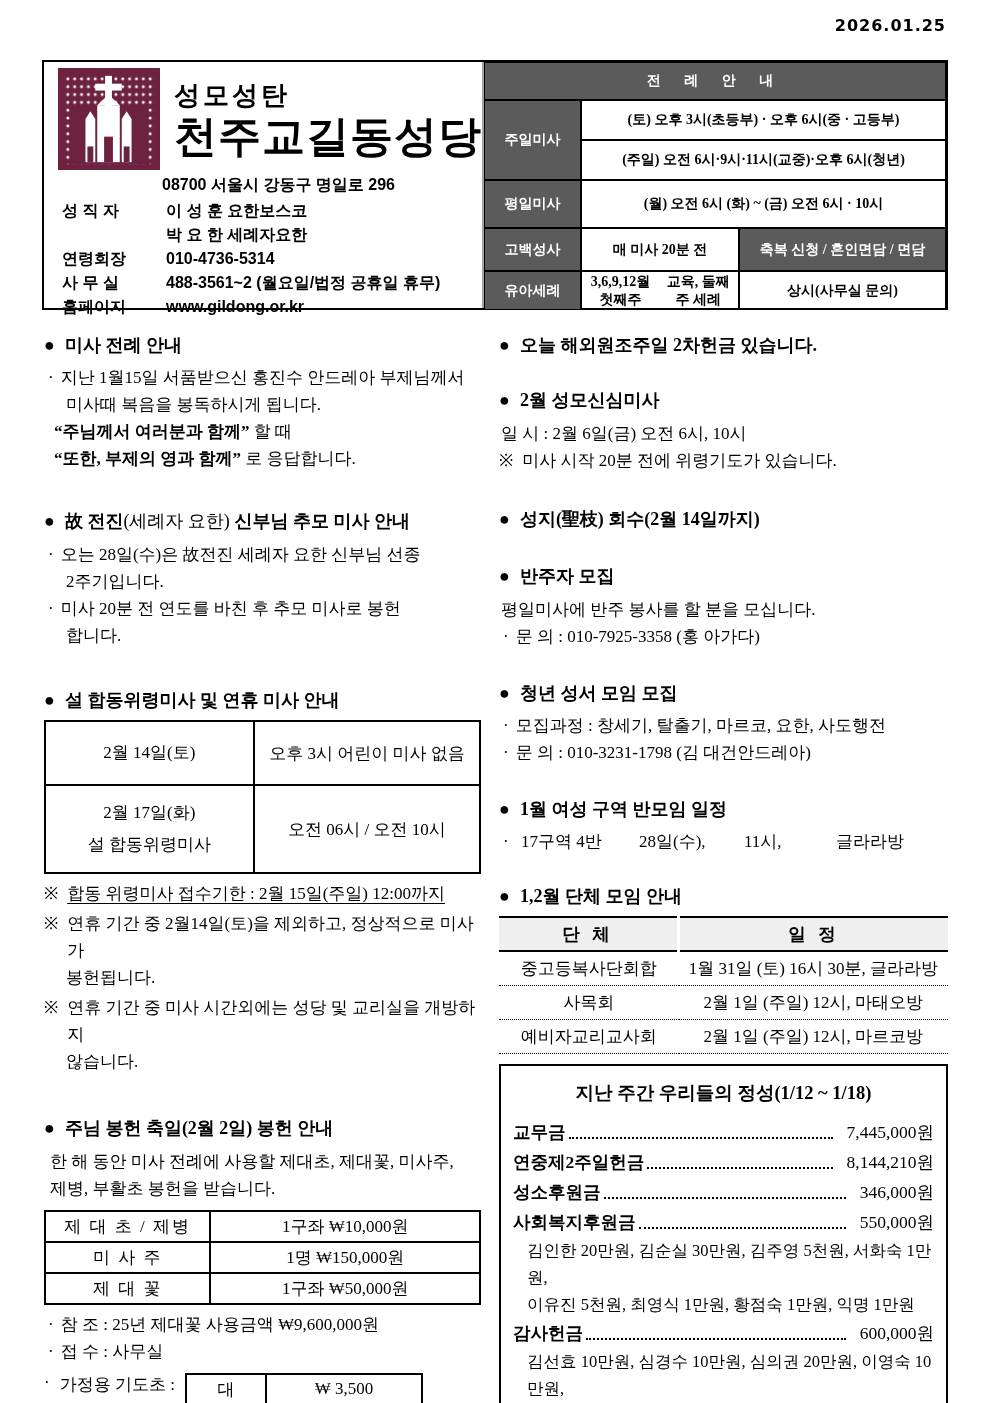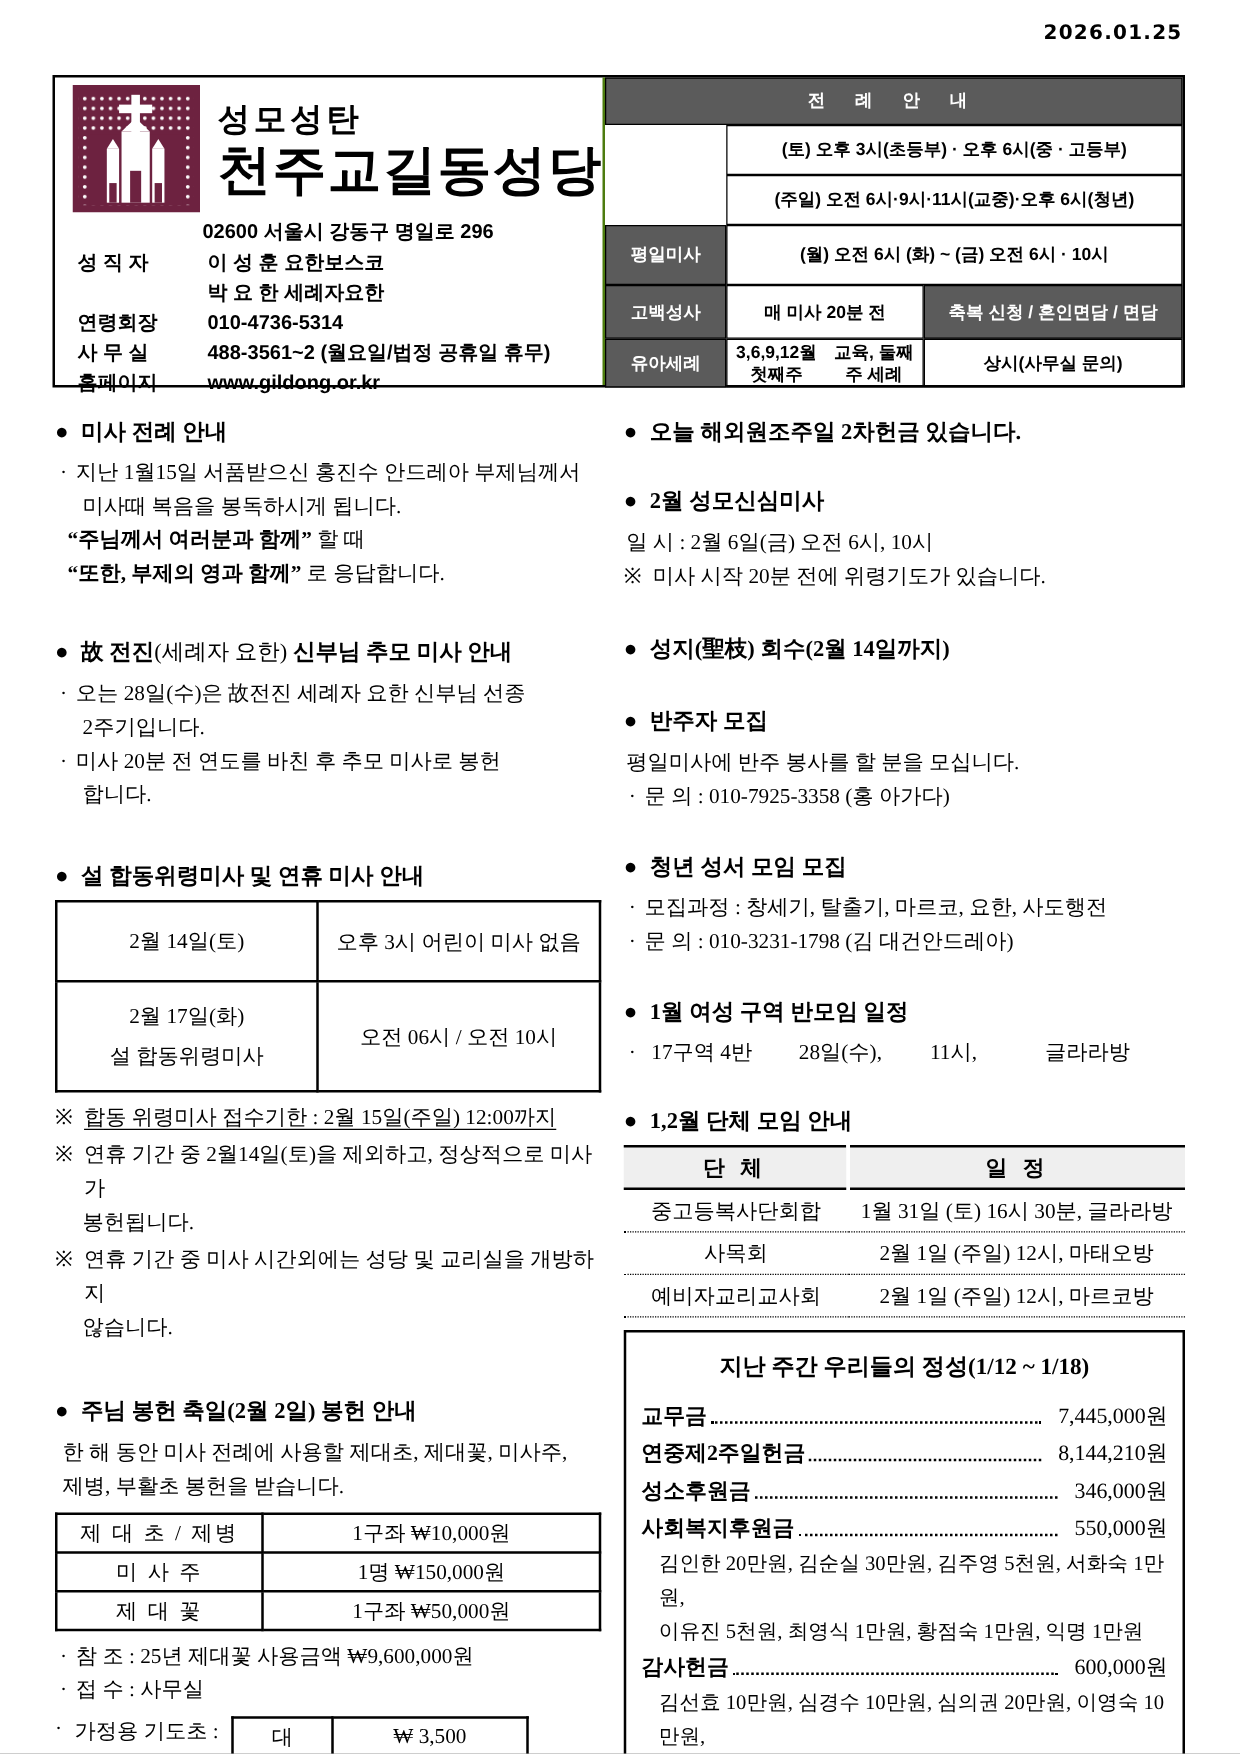--- a/index.html
+++ b/index.html
@@ -27,22 +27,22 @@
   .address { margin:5px 0 3px 104px; font-family:"Liberation Sans",sans-serif; font-weight:bold; font-size:16px; }
   .info-rows { font-family:"Liberation Sans",sans-serif; font-weight:bold; font-size:16px; line-height:24px; margin-left:4px; }
   .info-row { display:flex; }
   .info-label { width:96px; display:inline-flex; justify-content:space-between; }
   .info-value { margin-left:8px; white-space:nowrap; }
   
   .liturgy {
     flex:1; display:grid;
     grid-template-columns:97px 158px 1fr;
     grid-template-rows:38px 40px 40px 48px 43px 1fr;
-    font-family:Liberation Sans, sans-serif;
-    border-left:2px solid #4d7c0f;
+    font-family:Liberation Serif, serif;
+    border-left:2px solid #a3a3a3;
   }
   .liturgy > div { border:1px solid #000; display:flex; align-items:center; justify-content:center; text-align:center; font-size:14px; font-weight:bold; padding:1px 2px; }
   .dk { background:#5b5b5b; color:#fff; }
   .lt-title { grid-column:1/4; grid-row:1; letter-spacing:10px; font-size:17px; }
   .lt-sunl { grid-column:1; grid-row:2/4; }
   .lt-sun1 { grid-column:2/4; grid-row:2; }
   .lt-sun2 { grid-column:2/4; grid-row:3; }
   .lt-wkl  { grid-column:1; grid-row:4; }
   .lt-wk   { grid-column:2/4; grid-row:4; font-size:14.5px; }
   .lt-cfl  { grid-column:1; grid-row:5; }
@@ -125,21 +125,21 @@
           <polygon points="65,52 75,52 70,44" fill="#ffffff"></polygon>
           <rect x="65" y="52" width="10" height="44" fill="#ffffff"></rect>
           <rect x="30" y="80" width="6" height="16" fill="#6d2240"></rect>
           <rect x="67" y="80" width="6" height="16" fill="#6d2240"></rect>
         </svg>
         <div class="title-block">
           <div class="t-small">성모성탄</div>
           <div class="t-big">천주교길동성당</div>
         </div>
       </div>
-      <div class="address">02600 서울시 강동구 명일로 296</div>
+      <div class="address">08700 서울시 강동구 명일로 296</div>
       <div class="info-rows">
         <div class="info-row">
           <span class="info-label">성 직 자</span>
           <span class="info-value">이 성 훈 요한보스코</span>
         </div>
         <div class="info-row">
           <span class="info-label"></span>
           <span class="info-value">박 요 한 세례자요한</span>
         </div>
         <div class="info-row">
@@ -152,20 +152,21 @@
         </div>
         <div class="info-row">
           <span class="info-label">홈페이지</span>
           <span class="info-value">www.gildong.or.kr</span>
         </div>
       </div>
     </div>
 
     <div class="liturgy">
       <div class="lt-title dk">전 례 안 내</div>
+      <div class="lt-sunl dk">주일미사</div>
       <div class="lt-sun1">(토) 오후 3시(초등부) · 오후 6시(중 · 고등부)</div>
       <div class="lt-sun2">(주일) 오전 6시·9시·11시(교중)·오후 6시(청년)</div>
       <div class="lt-wkl dk">평일미사</div>
       <div class="lt-wk">(월) 오전 6시  (화) ~ (금) 오전 6시 · 10시</div>
       <div class="lt-cfl dk">고백성사</div>
       <div class="lt-cf">매 미사 20분 전</div>
       <div class="lt-bless dk">축복 신청 / 혼인면담 / 면담</div>
       <div class="lt-bpl dk">유아세례</div>
       <div class="lt-bp">
         <span>3,6,9,12월 첫째주</span>&nbsp;

